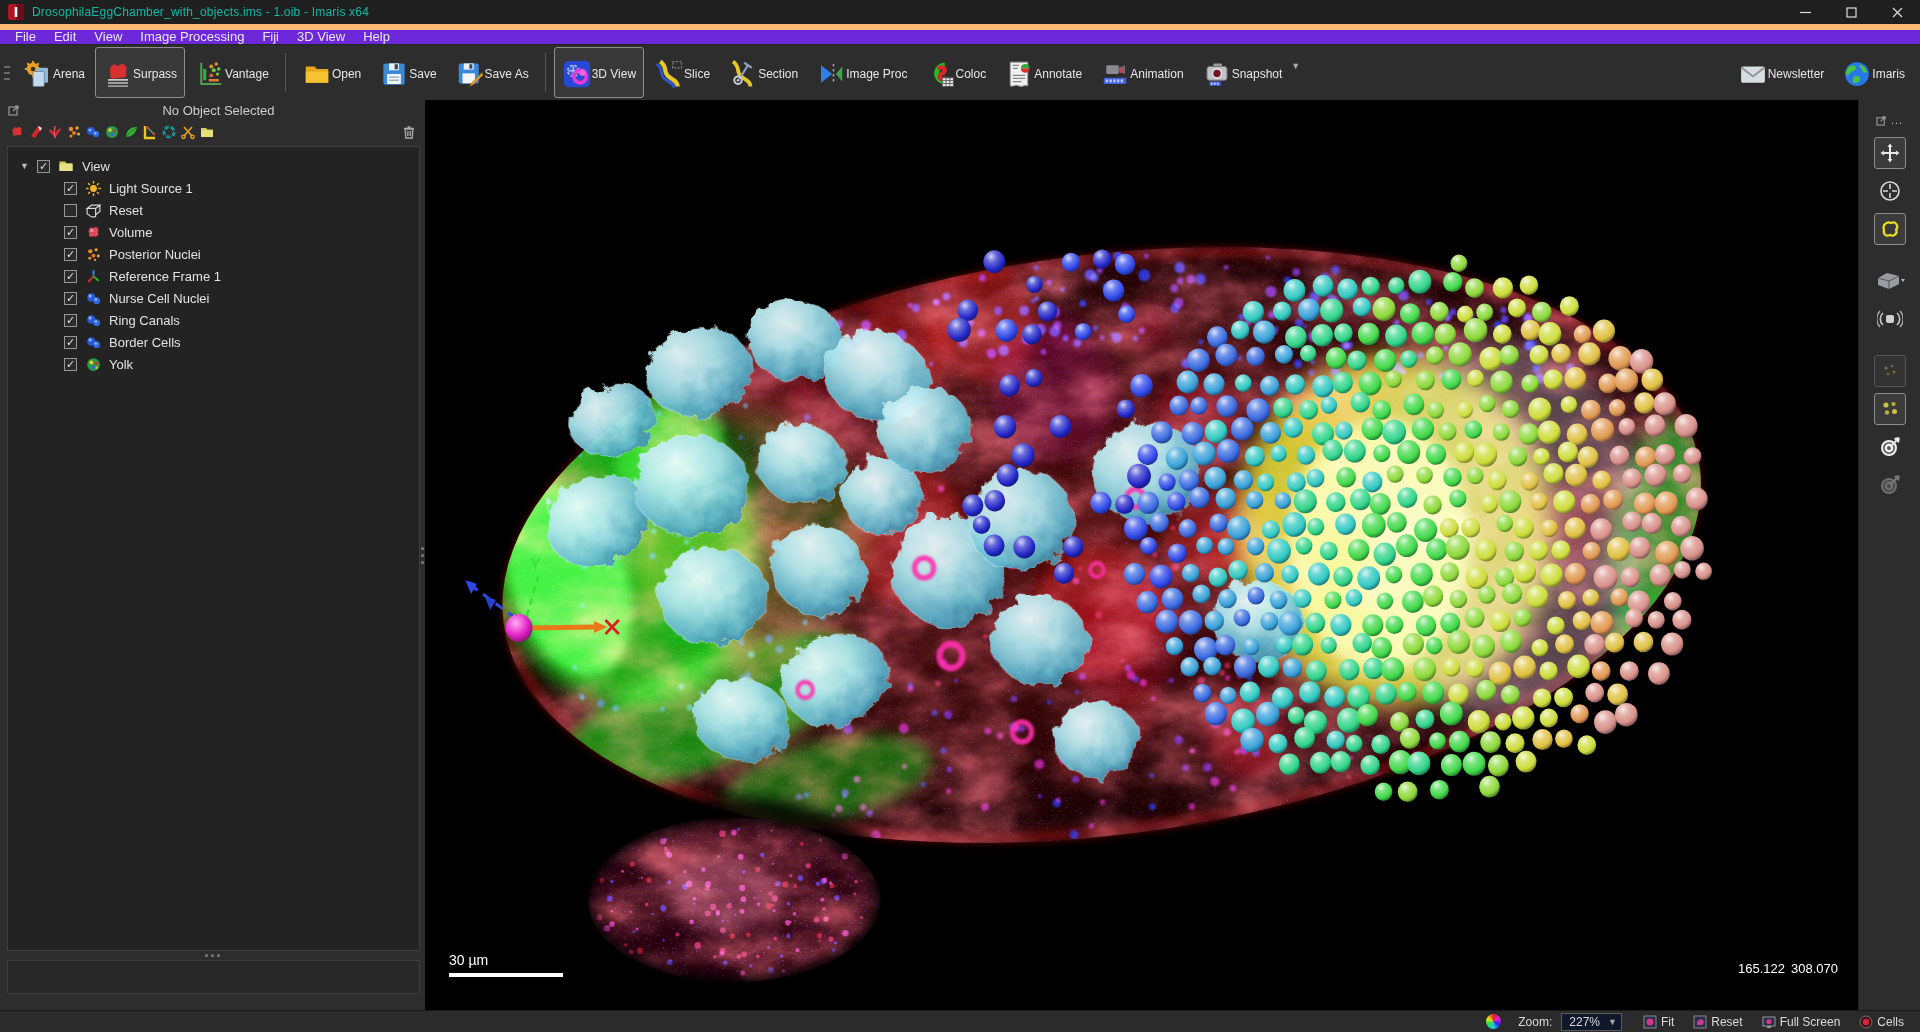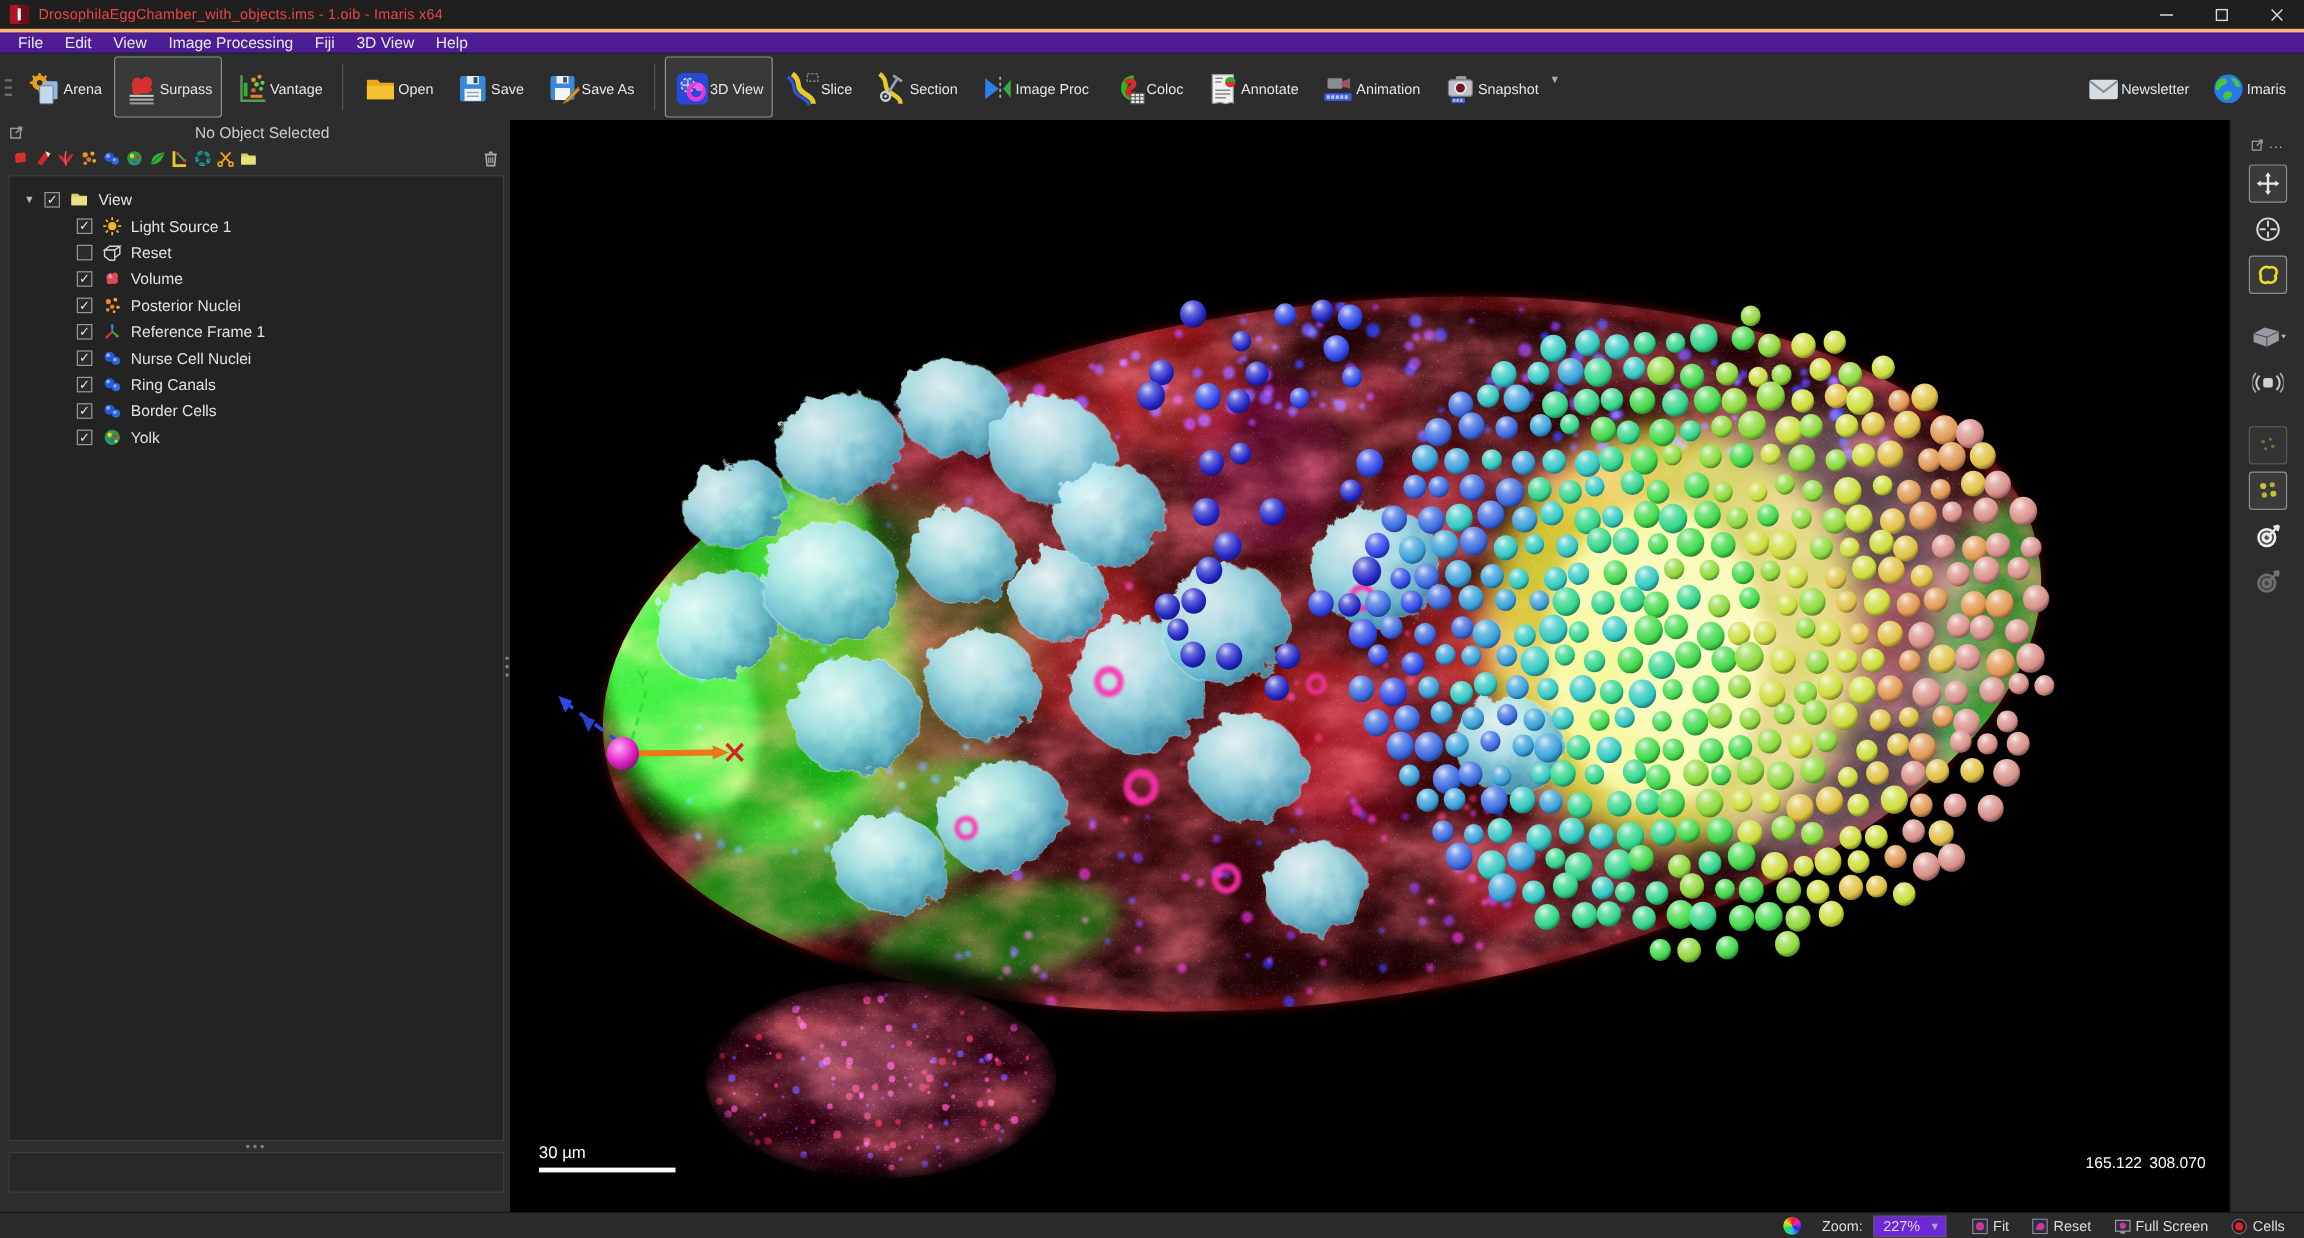--- a/index.html
+++ b/index.html
@@ -1,25 +1,25 @@
 <!DOCTYPE html>
 <html><head>
 <meta charset="utf-8">
 <style>
   *{margin:0;padding:0;box-sizing:border-box;-webkit-user-select:none;user-select:none}
   html,body{width:1920px;height:1032px;overflow:hidden;background:#1f1f1f;
     font-family:"Liberation Sans",sans-serif;color:#e4e4e4}
   
   .titlebar{height:24px;background:#1f1f1f;display:flex;align-items:center;padding-left:8px}
   .appicon{width:16px;height:16px;margin-right:8px;display:inline-flex}
-  .title{font-size:12px;color:#ef4444;letter-spacing:.2px}
+  .title{font-size:12px;color:#14b8a6;letter-spacing:.2px}
   .wincontrols{margin-left:auto;display:flex;height:24px}
   .wbtn{width:46px;height:24px;display:flex;align-items:center;justify-content:center;color:#ddd}
   
-  .menubar{height:20px;background:#4c1d95;display:flex;align-items:center;padding-left:6px;border-top:3px solid #fdba74}
+  .menubar{height:20px;background:#6d28d9;display:flex;align-items:center;padding-left:6px;border-top:6px solid #fdba74}
   .menu{font-size:13px;color:#e8e8e8;padding:0 9px;height:20px;line-height:20px}
   
   .toolbar{height:56px;background:#2d2d2d;display:flex;align-items:stretch;border-top:1px solid #242424;padding-right:6px}
   .grip{width:14px;display:flex;flex-direction:column;justify-content:center;gap:4px;padding-left:4px}
   .grip i{display:block;width:6px;height:2px;background:#6a6a6a}
   .tbtn{display:flex;align-items:center;justify-content:flex-start;
         padding:4px 7px 2px;margin:2px 1px;border-radius:3px;border:1px solid transparent;min-width:50px}
   .tbtn.sel{border-color:#8f8f8f;background:#383838}
   .ticon{height:32px;display:flex;align-items:center;justify-content:center}
   .tlabel{font-size:12px;color:#e6e6e6;margin-top:1px;white-space:nowrap}
@@ -66,21 +66,21 @@
   .rail .rhead{display:flex;align-items:center;gap:4px;color:#bbb;margin-bottom:8px}
   .rbtn{width:32px;height:32px;margin:3px 0;display:flex;align-items:center;justify-content:center;border-radius:3px}
   .rbtn.box{border:1px solid #8d8d8d;background:#3b3b3b}
   .rbtn.faint{opacity:.45}
   .rgap{height:14px}
   
   .statusbar{height:22px;background:#2b2b2b;border-top:1px solid #1a1a1a;display:flex;align-items:center;
              justify-content:flex-end;padding-right:10px;gap:7px;font-size:12px;color:#dcdcdc}
   .swheel{width:15px;height:15px;border-radius:50%;
     background:conic-gradient(#e82020,#e820d0,#3020e8,#20c8e8,#20e050,#e8e020,#e82020);margin-right:10px}
-  .zoombox{display:flex;align-items:center;border:1px solid #5a5a5a;background:#6d28d9;
+  .zoombox{display:flex;align-items:center;border:1px solid #5a5a5a;background:#0f172a;
            padding:1px 4px 1px 7px;margin:0 8px 0 2px;min-width:58px;justify-content:space-between}
   .zoombox .zcaret{color:#aaa;font-size:9px;margin-left:8px}
   .sbtn{display:flex;align-items:flex-start;gap:4px;padding:0 6px}
   .micon{width:14px;height:14px;display:inline-flex}
   svg{display:block}
 </style>
 </head>
 <body>
 
 <div class="titlebar">

